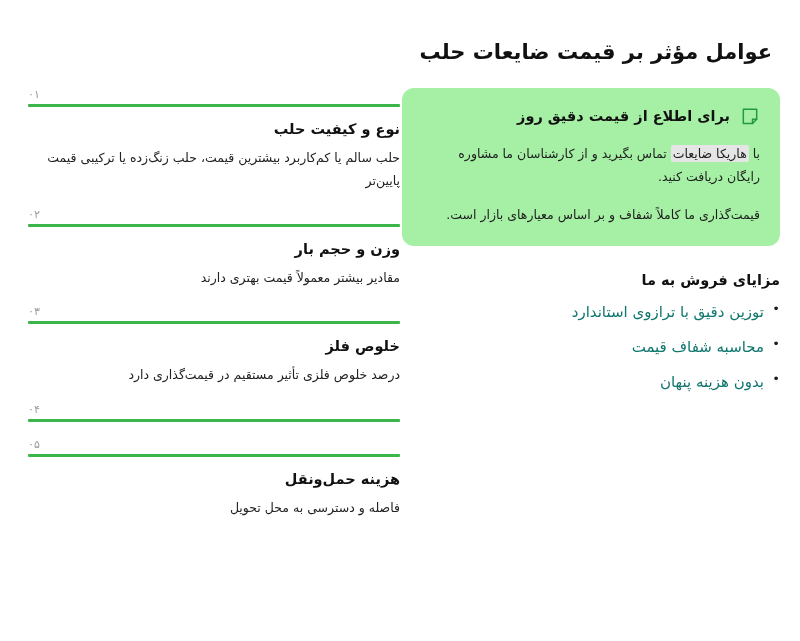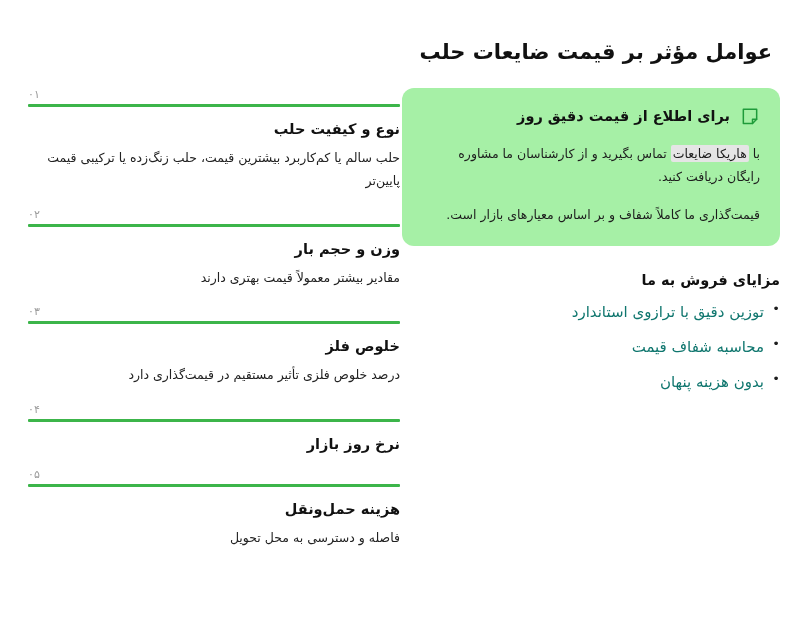--- a/index.html
+++ b/index.html
@@ -226,21 +226,20 @@
     <div class="item sp-1">
       <div class="item-num">۰۳</div>
       <div class="item-rule"></div>
       <div class="item-title">خلوص فلز</div>
       <div class="item-desc">درصد خلوص فلزی تأثیر مستقیم در قیمت‌گذاری دارد</div>
     </div>
 
     <div class="item sp-1">
       <div class="item-num">۰۴</div>
       <div class="item-rule"></div>
-      <div class="item-title">نرخ روز بازار</div>
     </div>
 
     <div class="item">
       <div class="item-num">۰۵</div>
       <div class="item-rule"></div>
       <div class="item-title">هزینه حمل‌ونقل</div>
       <div class="item-desc">فاصله و دسترسی به محل تحویل</div>
     </div>
 
   </div>

